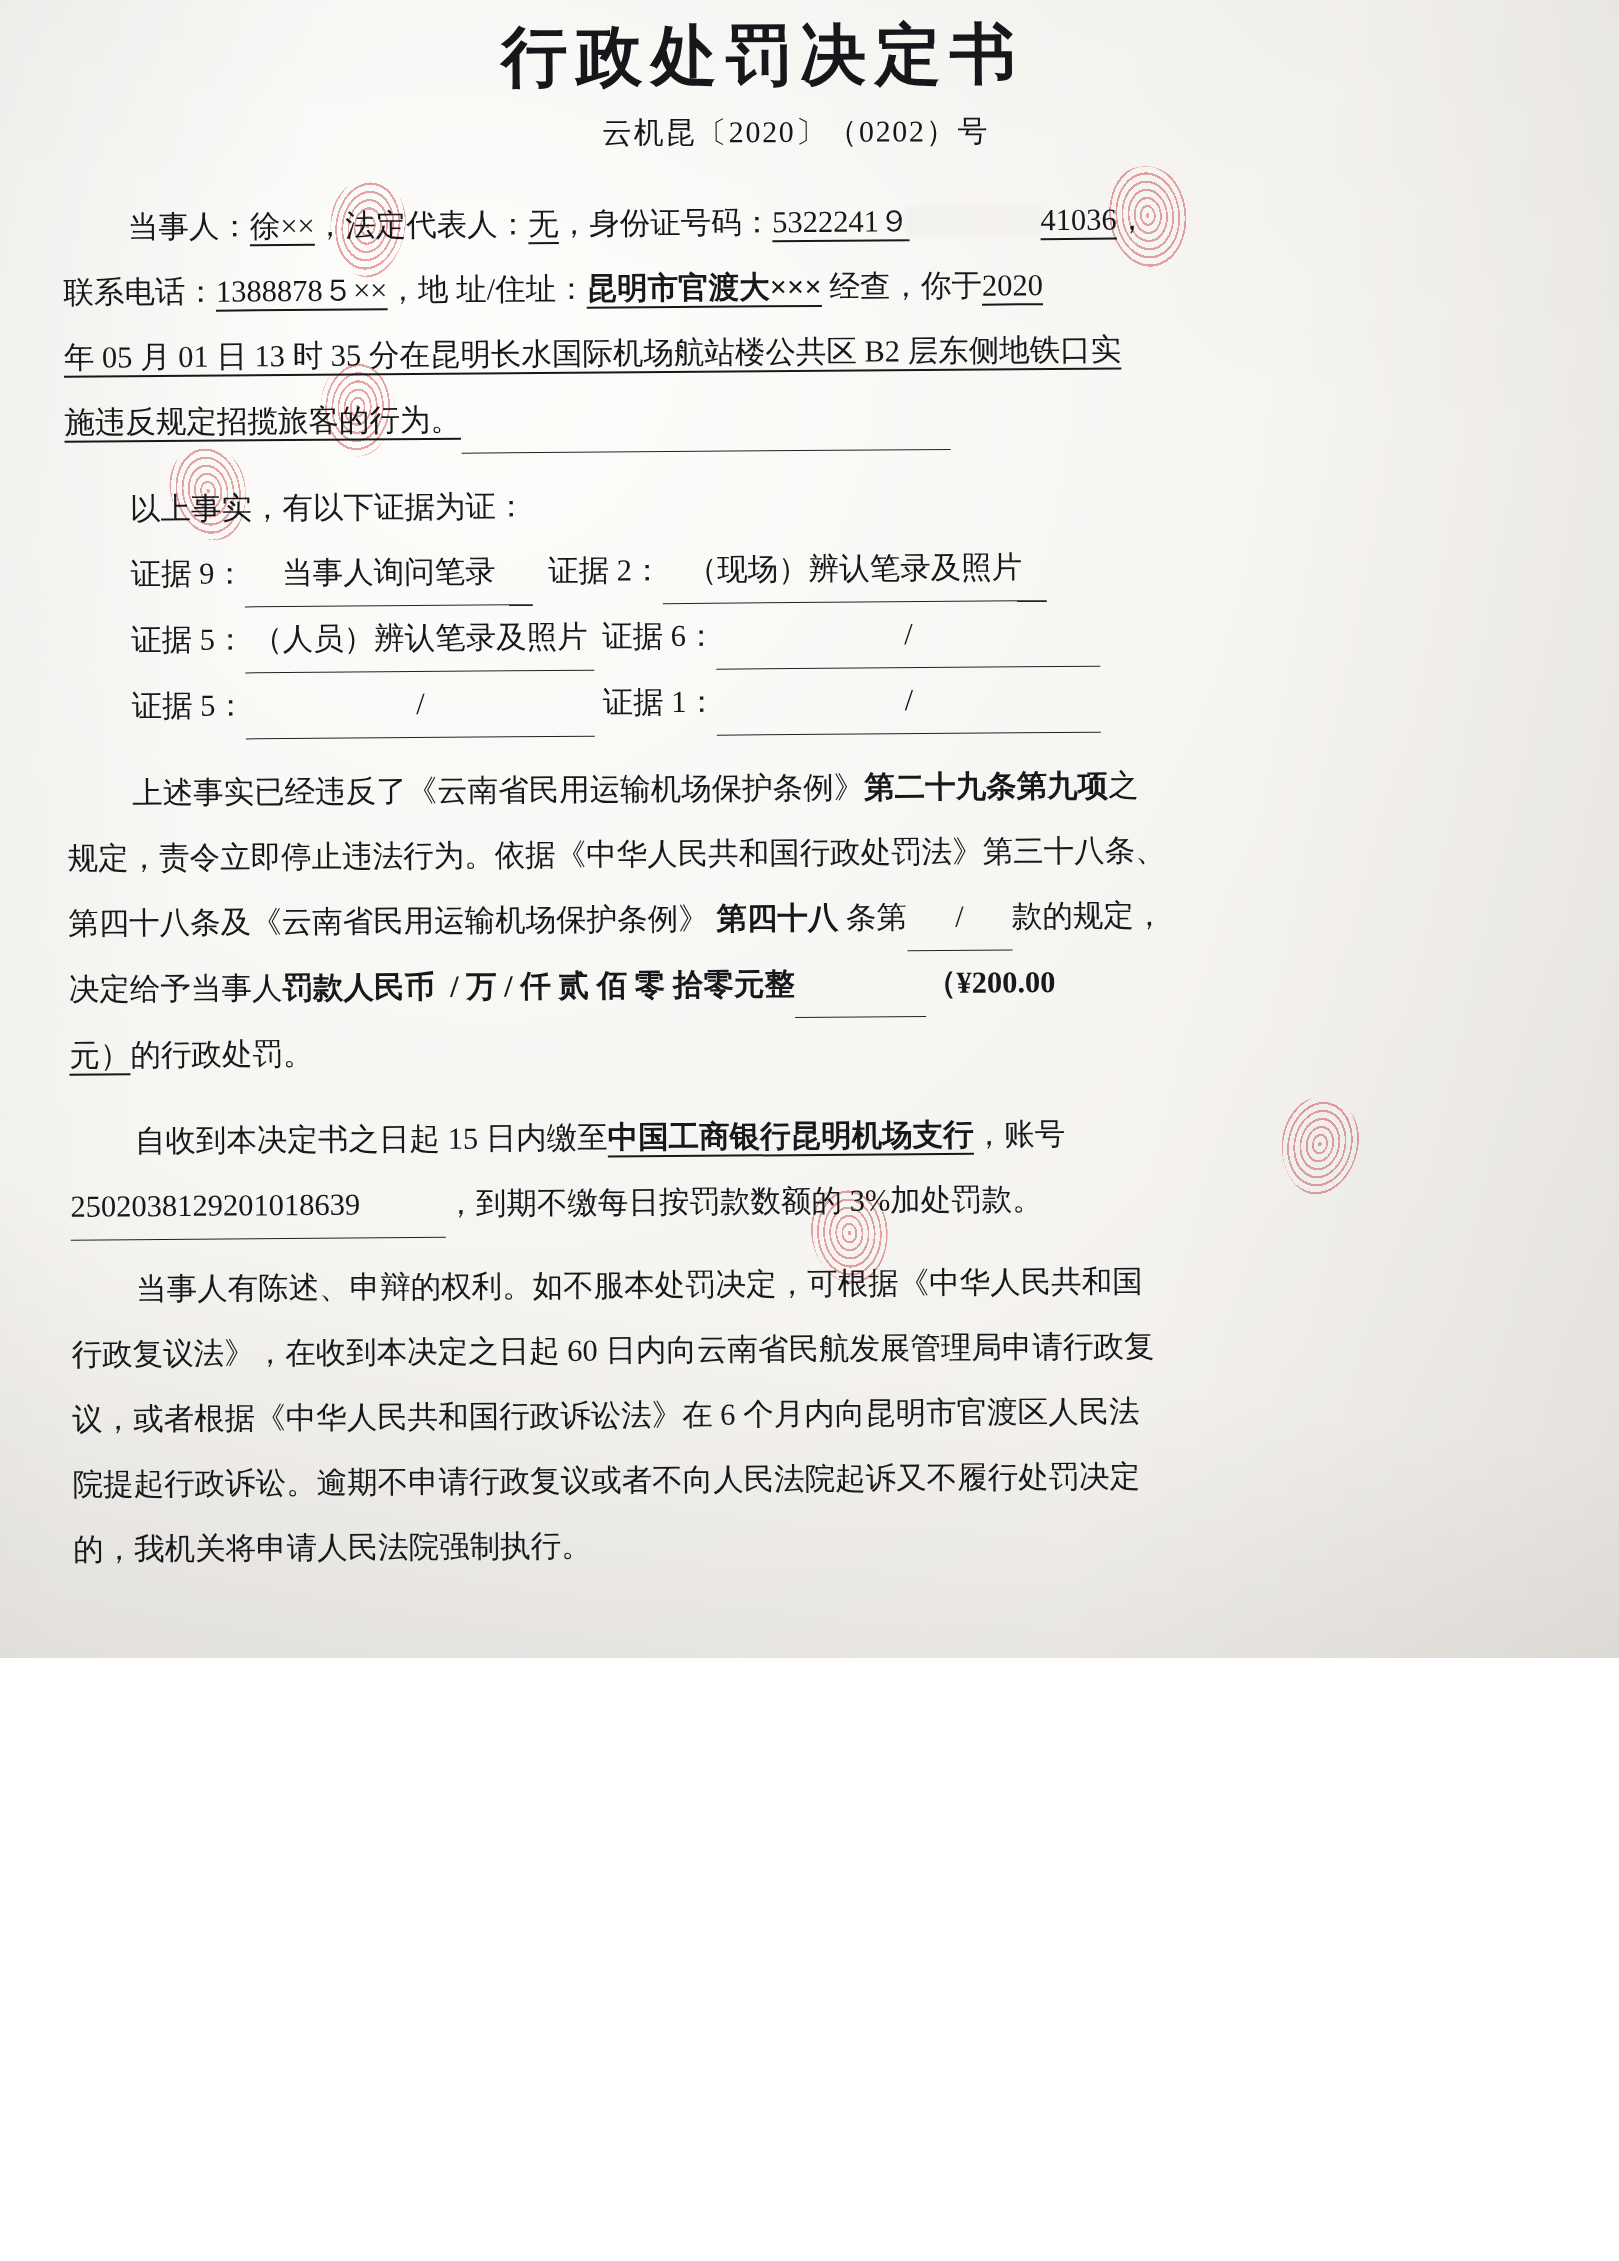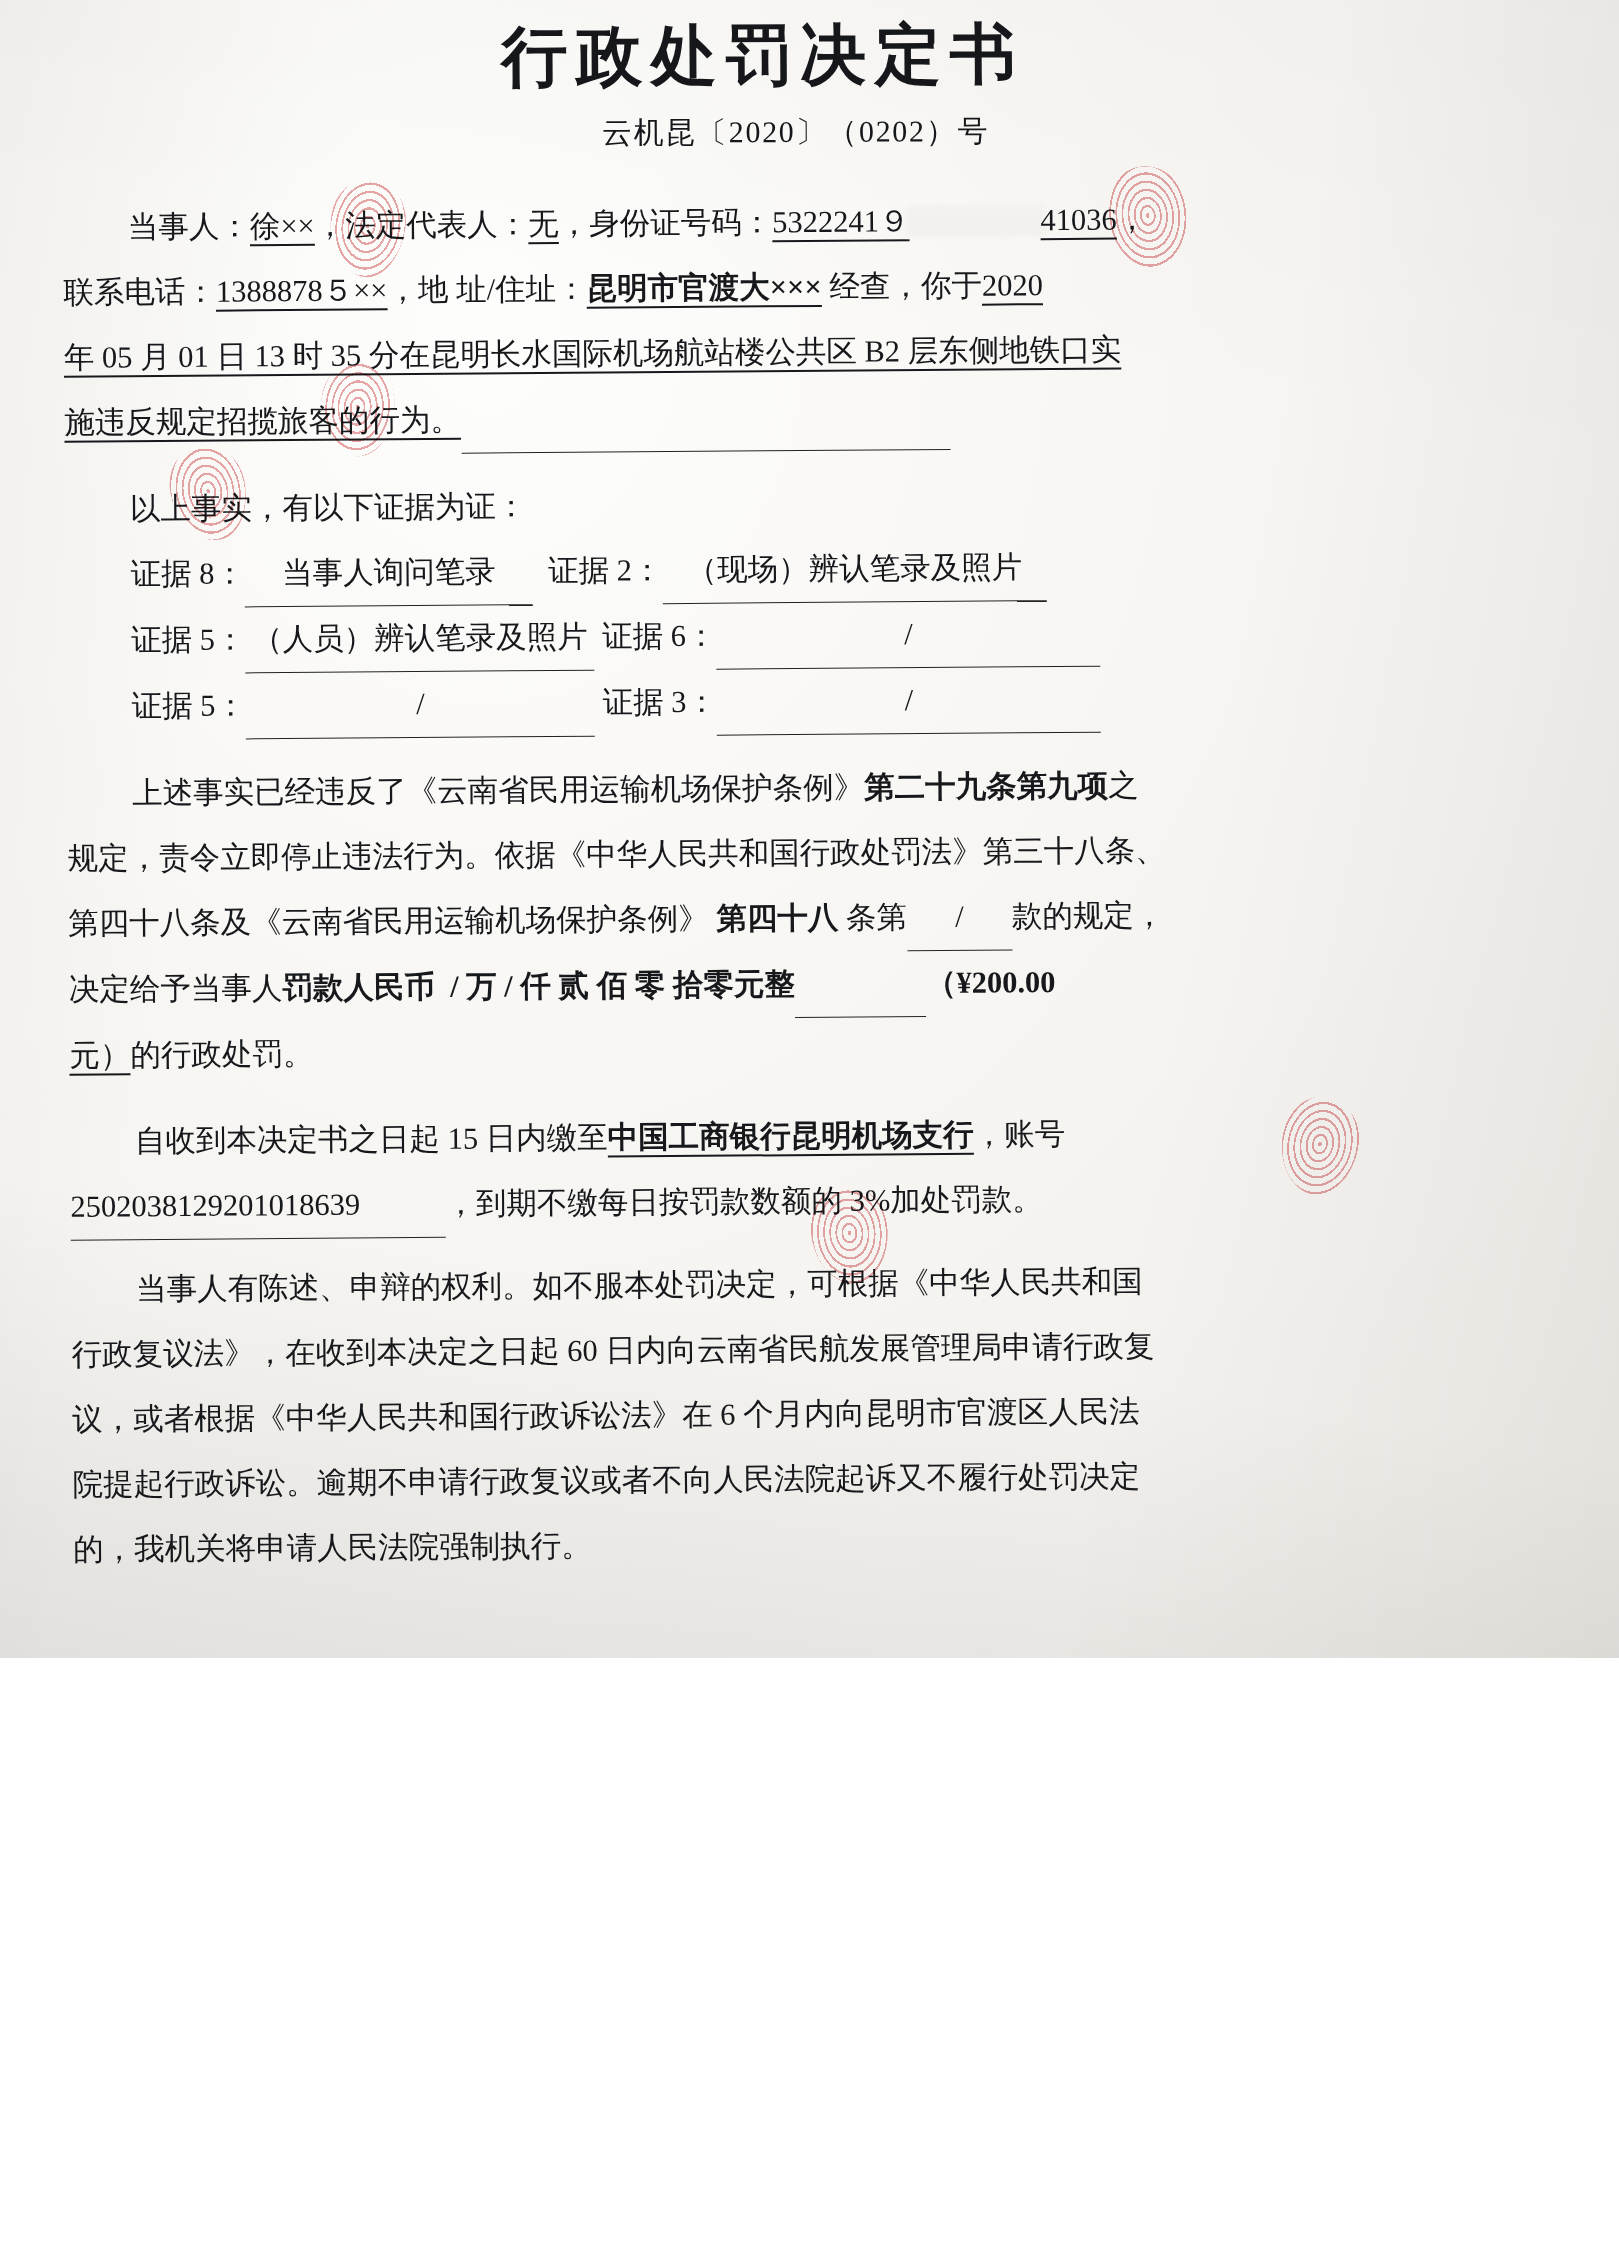--- a/index.html
+++ b/index.html
@@ -216,29 +216,29 @@
 
       <div class="line">
         <span class="u">施违反规定招揽旅客的行为。</span><span class="gap-u" style="width:489px">&nbsp;</span>
       </div>
 
       <div style="height:21px"></div>
 
       <div class="line indent">以上事实，有以下证据为证：</div>
 
       <div class="line indent">
-        <span class="ev-label">证据 8：</span><span class="gap-u" style="width:288px">当事人询问笔录</span>&nbsp;&nbsp;<span class="ev-label">证据 2：</span><span class="gap-u" style="width:384px">（现场）辨认笔录及照片</span>
+        <span class="ev-label">证据 9：</span><span class="gap-u" style="width:288px">当事人询问笔录</span>&nbsp;&nbsp;<span class="ev-label">证据 2：</span><span class="gap-u" style="width:384px">（现场）辨认笔录及照片</span>
       </div>
 
       <div class="line indent">
         <span class="ev-label">证据 5：</span><span class="gap-u" style="width:349px">（人员）辨认笔录及照片</span>&nbsp;<span class="ev-label">证据 6：</span><span class="gap-u" style="width:384px">/</span>
       </div>
 
       <div class="line indent">
-        <span class="ev-label">证据 5：</span><span class="gap-u" style="width:349px">/</span>&nbsp;<span class="ev-label">证据 3：</span><span class="gap-u" style="width:384px">/</span>
+        <span class="ev-label">证据 5：</span><span class="gap-u" style="width:349px">/</span>&nbsp;<span class="ev-label">证据 1：</span><span class="gap-u" style="width:384px">/</span>
       </div>
 
       <div style="height:21px"></div>
 
       <div class="line indent">
         <span>上述事实已经违反了《云南省民用运输机场保护条例》</span><span class="b">第二十九条第九项</span><span>之</span>
       </div>
 
       <div class="line">规定，责令立即停止违法行为。依据《中华人民共和国行政处罚法》第三十八条、</div>
 

